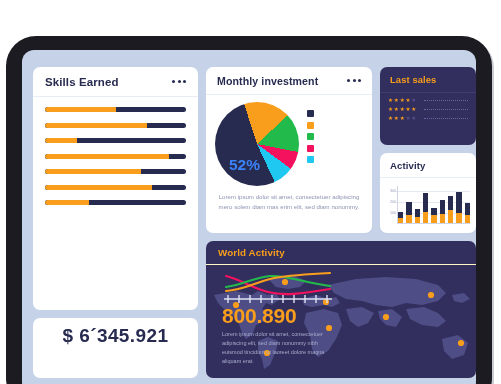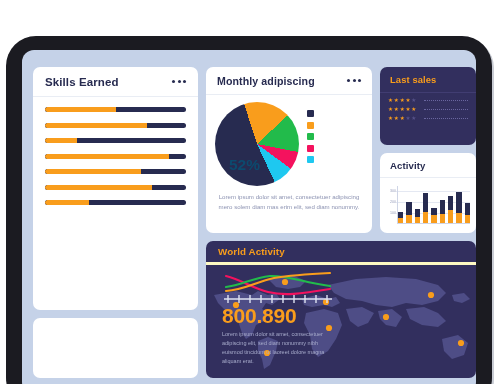--- a/index.html
+++ b/index.html
@@ -58,21 +58,21 @@
 
   
   #invest { left: 184px; top: 17px; width: 166px; height: 166px; }
   #invest .card-hd { height: 28px; padding: 0 11px; }
   #invest .card-title { font-size: 10.6px; }
   .pie-row { display: flex; padding: 7px 9px 0; }
   .pie-wrap { position: relative; width: 84px; height: 84px; flex: 0 0 84px; }
   .pie { width: 84px; height: 84px; border-radius: 50%; }
   .pie-lbl {
     position: absolute; left: 14px; bottom: 12px;
-    font-size: 15.5px; font-weight: bold; color: #0c4a6e;
+    font-size: 15.5px; font-weight: bold; color: #3b82f6;
   }
   .legend { flex: 1; padding: 8px 0 0 8px; display: flex; flex-direction: column; gap: 4.6px; }
   .lg { display: flex; align-items: center; gap: 5px; }
   .lg i { width: 7px; height: 7px; border-radius: 1px; display: block; flex: none; }
   .lg span { font-size: 6.6px; color: #7b82a4; }
   .invest-note {
     padding: 6px 12px 0; font-size: 6.1px; line-height: 1.58;
     color: #8d93b2; text-align: center;
   }
 
@@ -104,21 +104,21 @@
     position: absolute; left: 17px; right: 6px; top: 8px; height: 38px;
     display: flex; align-items: flex-end; justify-content: space-between;
     border-left: 1px solid #cfd5e6; border-bottom: 1px solid #cfd5e6;
   }
   .bar { width: 5.4px; display: flex; flex-direction: column; justify-content: flex-end; }
   .bar .dk { background: #272b50; width: 100%; }
   .bar .or { background: #f99d1c; width: 100%; }
 
   
   #world { left: 184px; top: 191px; width: 270px; height: 137px; background: #322f5e; overflow: hidden; }
-  #world .card-hd { height: 24px; padding: 10px 12px; border-bottom: 3px solid #fef9c3; }
+  #world .card-hd { height: 24px; padding: 10px 12px; border-bottom: 1px solid #fef9c3; }
   #world .card-title { color: #f99d1c; font-size: 9.8px; }
   .world-body { position: relative; height: 113px; }
   .map-layer { position: absolute; inset: 0; }
   .map-layer svg { width: 100%; height: 100%; display: block; }
   .world-left { position: absolute; left: 16px; top: 5px; width: 118px; }
   .spark { width: 112px; height: 33px; display: block; }
   .world-num {
     font-size: 21px; font-weight: bold; color: #f99d1c;
     letter-spacing: -.2px; margin-top: 1px;
   }
@@ -202,25 +202,26 @@
               <span class="skill-lvl"></span>
             </div>
             <div class="track">
               <span style="width:31%"></span>
             </div>
           </div>
         </div>
     </div>
 
     <div class="card" id="earnings">
+      <div class="earn-val">$ 6´345.921</div>
     </div>
 
     <div class="card" id="invest">
       <div class="card-hd">
-        <div class="card-title">Monthly adipiscing</div>
+        <div class="card-title">Monthly investment</div>
         <div class="dots">
             <i></i>
             <i></i>
             <i></i>
           </div>
       </div>
       <div class="pie-row">
         <div class="pie-wrap">
           <div class="pie" id="pie" style="background: conic-gradient(from 155deg, rgb(39, 43, 80) 0deg, rgb(39, 43, 80) 187.2deg, rgb(249, 157, 28) 187.2deg, rgb(249, 157, 28) 252deg, rgb(34, 187, 75) 252deg, rgb(34, 187, 75) 306deg, rgb(244, 18, 94) 306deg, rgb(244, 18, 94) 331.2deg, rgb(30, 200, 240) 331.2deg, rgb(30, 200, 240) 360deg);"></div>
           <div class="pie-lbl">52%</div>

